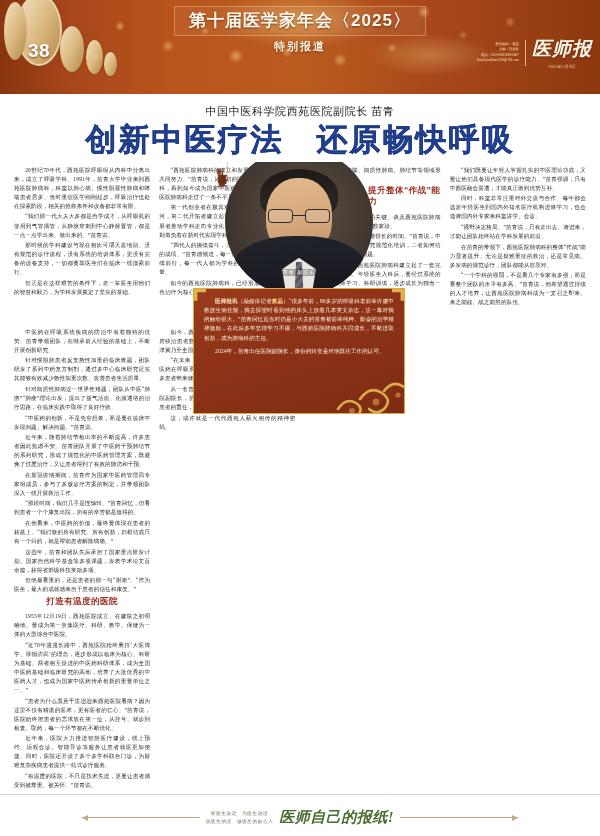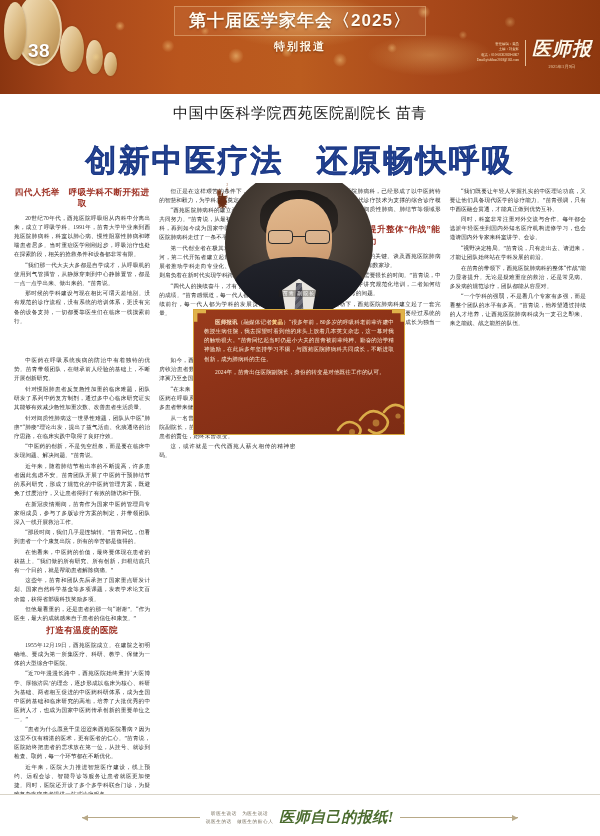--- a/index.html
+++ b/index.html
@@ -80,25 +80,25 @@
     font-family:"Liberation Serif", serif;
     font-weight:700; font-size:19px; color:#fff8ea; letter-spacing:1px;
     text-shadow:0 1px 2px rgba(90,40,10,.8);
     font-style:italic;
   }
   .mast-date { font-size:4.2px; color:#f3dcb6; margin-top:2px; letter-spacing:.2px; }
 
   
   .titleblock { text-align:center; padding-top:10px; }
   .kicker {
-    font-size:15px; color:#1b1b1b; letter-spacing:.6px;
+    font-size:11px; color:#1b1b1b; letter-spacing:.6px;
     font-family:"Liberation Serif", serif;
   }
   .headline {
-    margin-top:21px;
+    margin-top:4px;
     font-family:"Liberation Sans", sans-serif;
     font-weight:700;
     font-size:31px; line-height:1.12;
     color:#2b4a9c; letter-spacing:2px;
     -webkit-text-stroke: .4px #1d3a86;
   }
 
   
   .content { position:relative; padding:8px 14px 0; }
   .cols {
@@ -314,21 +314,20 @@
     </div>
   </div>
 
   <div class="titleblock">
     <div class="kicker">中国中医科学院西苑医院副院长 苗青</div>
     <div class="headline">创新中医疗法　还原畅快呼吸</div>
   </div>
 
   <div class="content">
     <div class="cols" id="cols">
-        <div class="sec-head">四代人托举　呼吸学科不断开拓进取</div>
         <p class="body">20世纪70年代，西苑医院呼吸组从内科中分离出来，成立了呼吸学科。1991年，苗青大学毕业来到西苑医院肺病科，科室以肺心病、慢性阻塞性肺病和哮喘患者居多。当时重症医学刚刚起步，呼吸治疗也处在探索阶段，相关的抢救条件和设备都非常有限。</p>
         <p class="body">“我们那一代大夫大多都是自学成才，从呼吸机的使用到气管插管，从静脉穿刺到中心静脉置管，都是一点一点学出来、做出来的。”苗青说。</p>
         <p class="body">那时候的学科建设与现在相比可谓天差地别。没有规范的诊疗流程，没有系统的培训体系，更没有完备的设备支持，一切都要靠医生们在临床一线摸索前行。</p>
         <p class="body">但正是在这样艰苦的条件下，老一辈医生用他们的智慧和毅力，为学科发展奠定了坚实的基础。</p>
         <p class="body">“西苑医院肺病科的建立和发展，离不开几代人的共同努力。”苗青说，从最初的呼吸组，到后来独立成科，再到如今成为国家中医药管理局重点学科，西苑医院肺病科走过了一条不平凡的道路。</p>
         <p class="body">第一代创业者在极其艰苦的条件下开创了学科先河，第二代开拓者建立起规范的诊疗体系，第三代发展者推动学科走向专业化、精细化，而苗青这一代，则肩负着在新时代实现学科跨越式发展的重任。</p>
         <p class="body">“四代人的接续奋斗，才有了今天西苑医院肺病科的成绩。”苗青感慨道，每一代人都在前人的基础上继续前行，每一代人都为学科的发展贡献了自己的力量。</p>
         <p class="body">如今的西苑医院肺病科，已经形成了以中医药特色治疗为核心、以现代诊疗技术为支撑的综合诊疗模式，在慢阻肺、哮喘、间质性肺病、肺结节等领域形成了鲜明的特色优势。</p>
         <div class="sec-head">培养人才梯队　提升整体“作战”能力</div>
         <p class="body">人才培养是学科发展的关键。谈及西苑医院肺病科的人才梯队建设，苗青如数家珍。</p>

